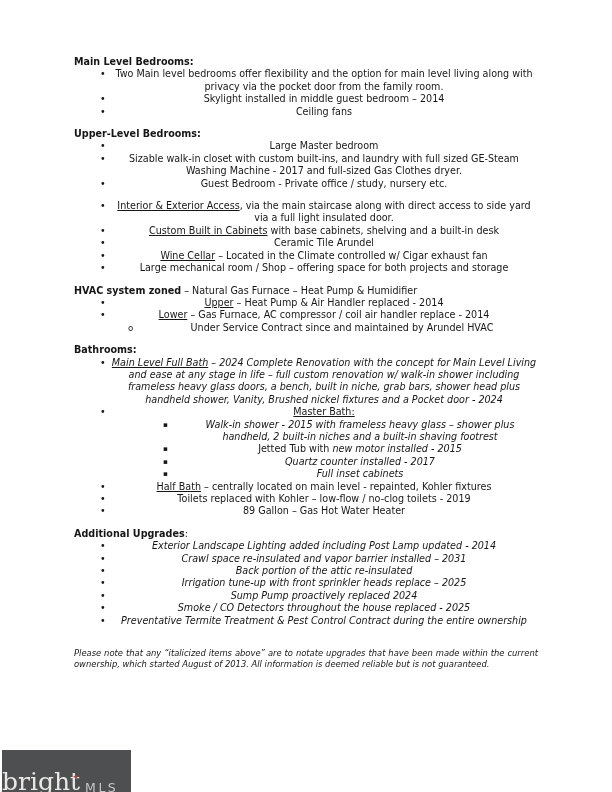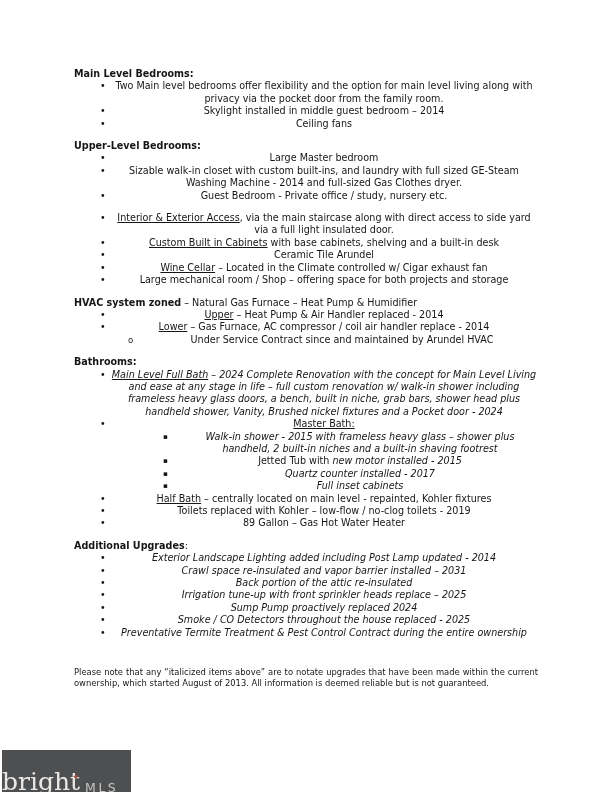--- a/index.html
+++ b/index.html
@@ -5,38 +5,39 @@
   html,body{margin:0;padding:0;background:#ffffff;}
   .page{
     position:relative;
     width:612px;height:792px;
     background:#ffffff;
     overflow:hidden;
     font-family:"DejaVu Sans","Liberation Sans",sans-serif;
     font-size:9.6px;line-height:12.4px;
     color:#161616;
   }
-  .content{position:absolute;top:68px;left:74px;width:464px;}
+  .content{position:absolute;top:56px;left:74px;width:464px;}
   .section{margin-bottom:10px;}
   .heading{white-space:pre-wrap;}
   .b{font-weight:bold;}
   .u{text-decoration:underline;}
   .i{font-style:italic;}
   .li{display:flex;align-items:flex-start;}
   .li .bullet{flex:none;}
   .li .txt{flex:1;min-width:0;white-space:pre-wrap;text-align:center;}
   .l1{padding-left:26px;}
   .l1 > .bullet{width:10px;}
   .l2{padding-left:54px;}
   .l2 > .bullet{width:18px;font-size:8.6px;}
   .l3{padding-left:89px;}
   .l3 > .bullet{width:19px;font-size:7.2px;line-height:12.4px;}
   .footnote{
-    margin-top:28px;
+    margin-top:21px;
     font-size:8.4px;line-height:11.4px;
+    font-style:italic;
     text-align:justify;
   }
   .logo{
     position:absolute;left:2px;top:750px;
     width:129px;height:44px;
     display:flex;align-items:flex-end;
     box-sizing:border-box;
   }
   .logo-brand{
     font-family:"DejaVu Serif","Liberation Serif",serif;
@@ -74,21 +75,21 @@
         </div>
       </div>
       <div class="section">
         <div class="heading"><span class="b ">Upper-Level Bedrooms:</span></div>
         <div class="li l1">
           <span class="bullet">•</span>
           <span class="txt"><span>Large Master bedroom</span></span>
         </div>
         <div class="li l1">
           <span class="bullet">•</span>
-          <span class="txt"><span>Sizable walk-in closet with custom built-ins, and laundry with full sized GE-Steam Washing Machine - 2014 and full-sized Gas Clothes dryer.</span></span>
+          <span class="txt"><span>Sizable walk-in closet with custom built-ins, and laundry with full sized GE-Steam Washing Machine - 2017 and full-sized Gas Clothes dryer.</span></span>
         </div>
         <div class="li l1">
           <span class="bullet">•</span>
           <span class="txt"><span>Guest Bedroom - Private office / study, nursery etc.</span></span>
         </div>
       </div>
       <div class="section">
         <div class="li l1">
           <span class="bullet">•</span>
           <span class="txt"><span class="u ">Interior &amp; Exterior Access</span><span>, via the main staircase along with direct access to side yard via a full light insulated door.</span></span>

